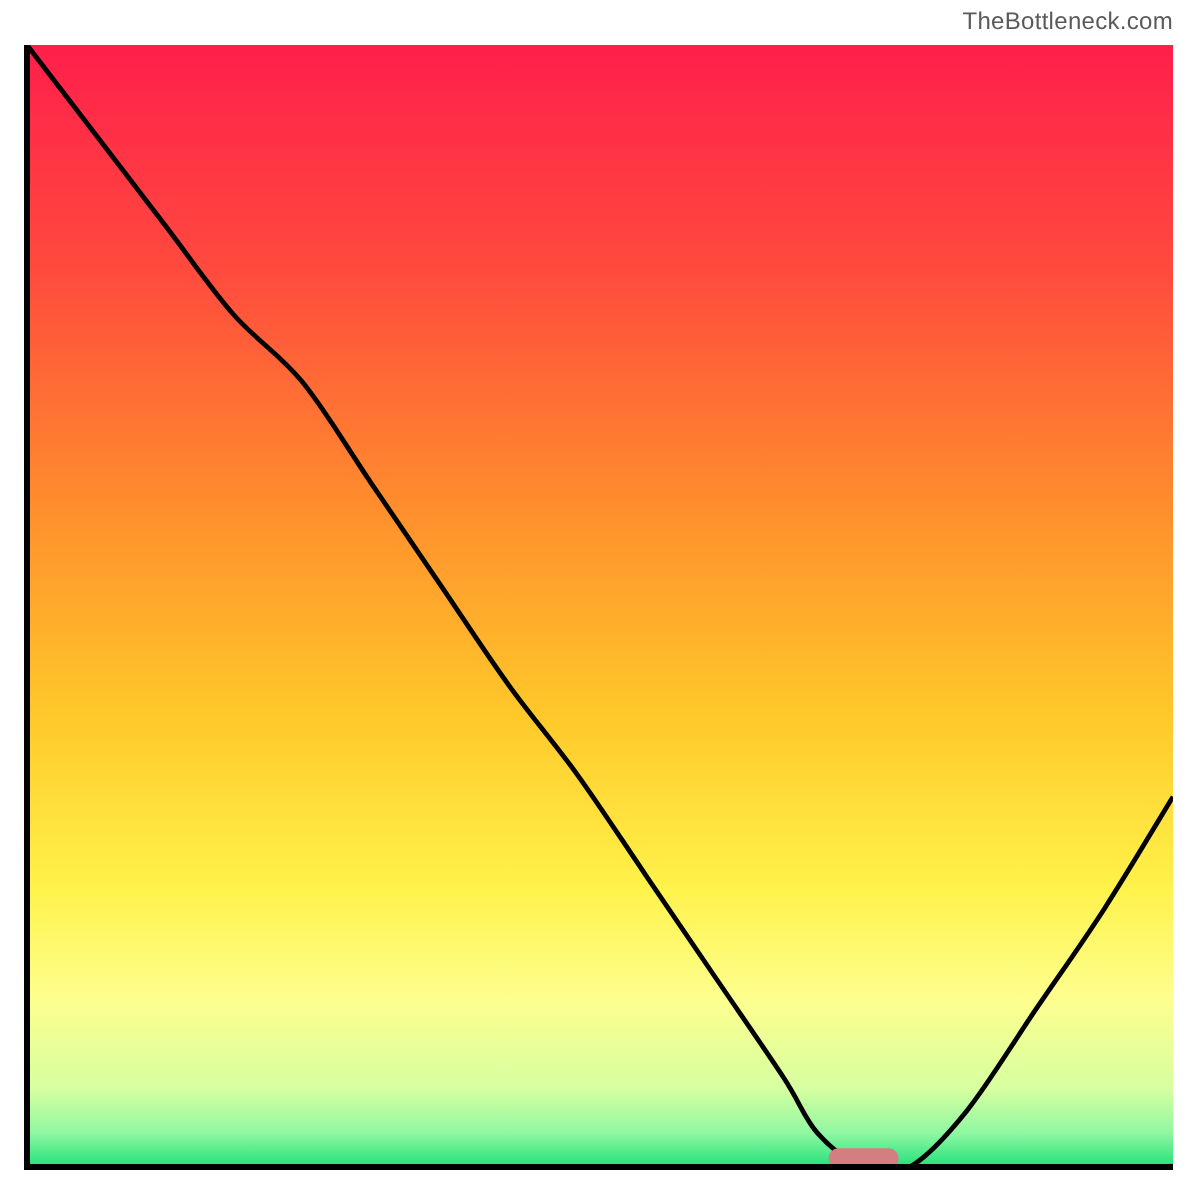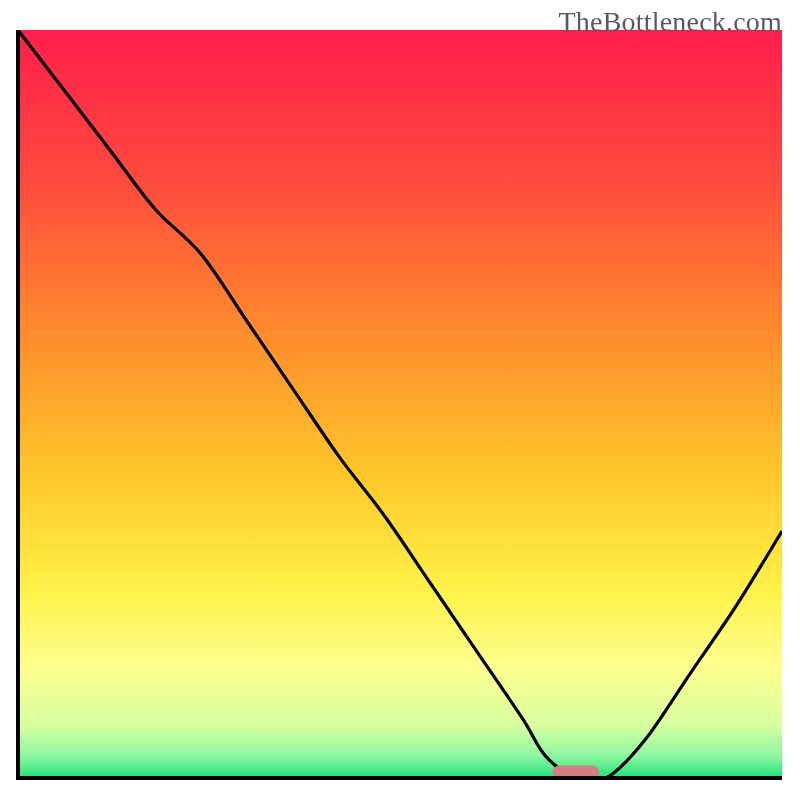--- a/index.html
+++ b/index.html
@@ -20,22 +20,22 @@
     top: 0;
     left: 0;
     width: 800px;
     height: 800px;
     display: block;
   }
   .watermark {
     position: absolute;
     top: 6px;
     right: 18px;
-    font-family: Liberation Serif, serif;
-    font-size: 28px;
+    font-family: Liberation Sans, sans-serif;
+    font-size: 16px;
     color: #5a5a5a;
     letter-spacing: 0.2px;
     -webkit-user-select: none;
     user-select: none;
   }
 </style>
 </head>
 <body>
 
 <div class="chart-container">

